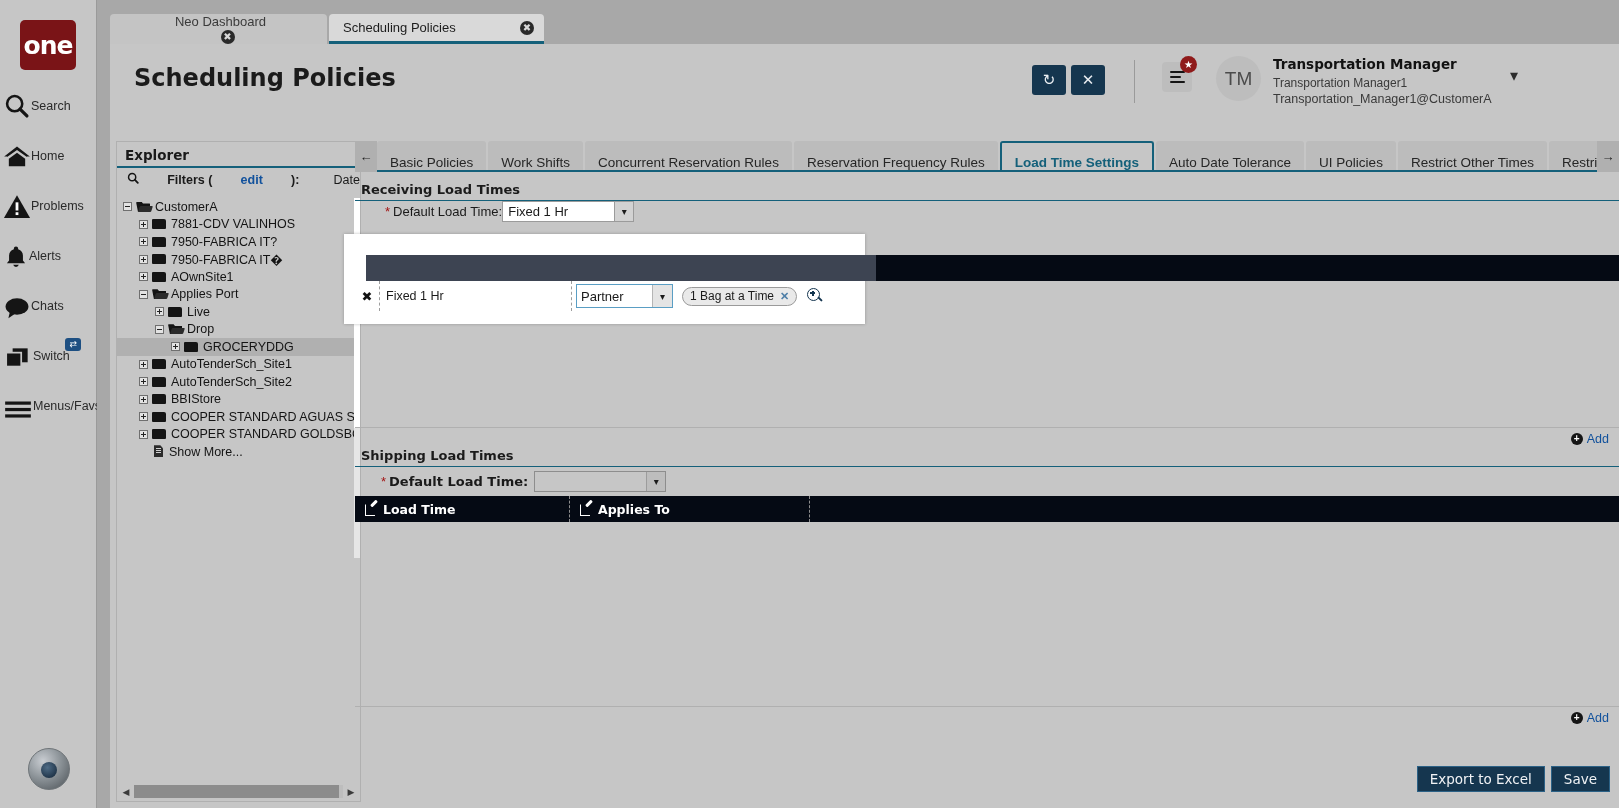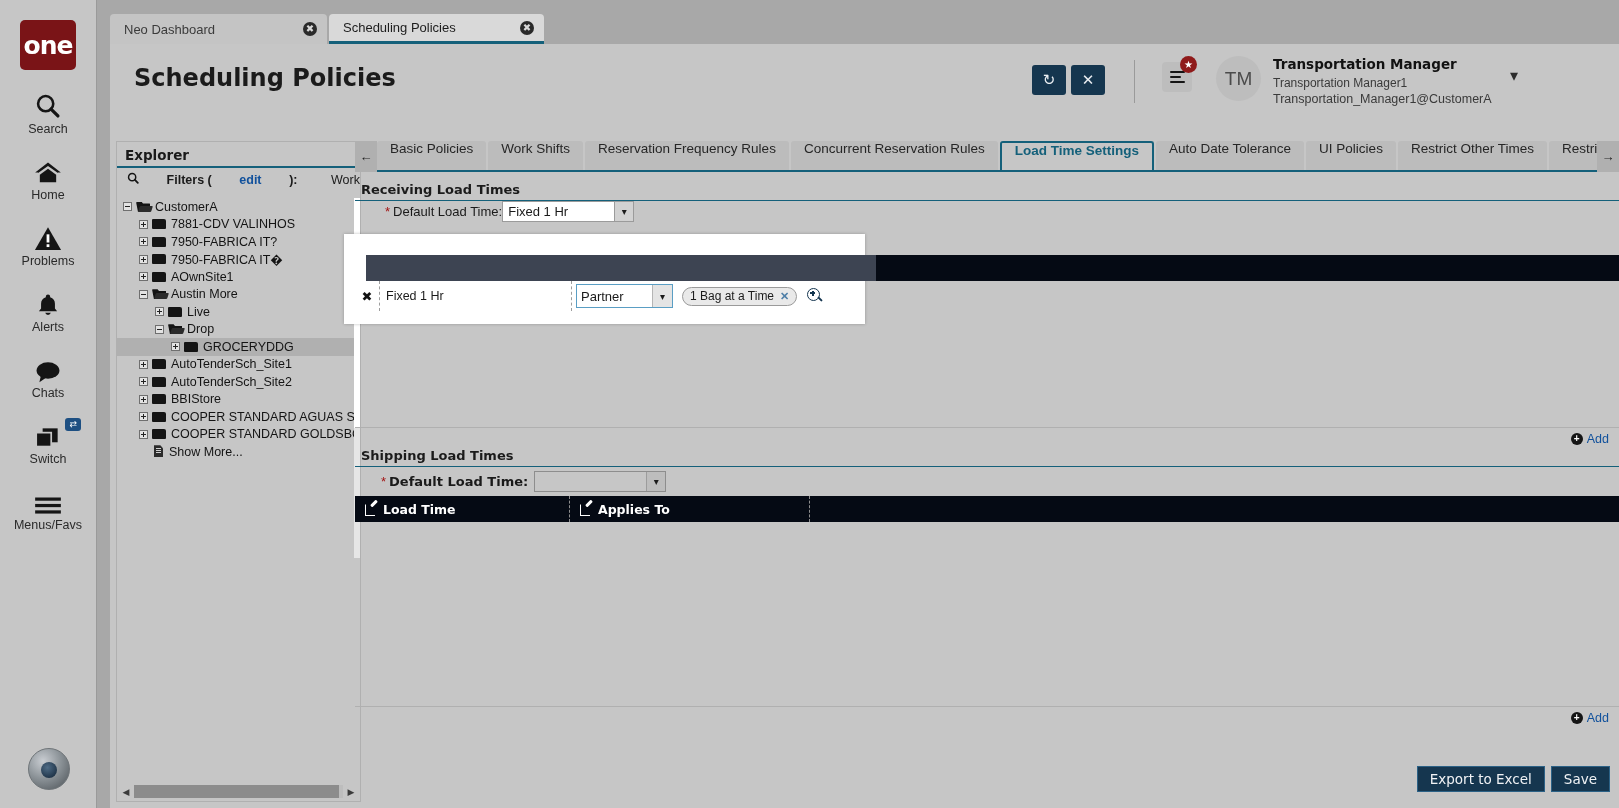--- a/index.html
+++ b/index.html
@@ -20,21 +20,21 @@
   }
   #brand-logo {
     width: 56px; height: 50px; margin-top: 20px;
     background: #7a1417; border-radius: 5px;
     display: flex; align-items: center; justify-content: center;
     color: #fff; font-size: 25px; font-weight: bold; letter-spacing: -1px;
     font-family: "DejaVu Sans", sans-serif;
   }
   .rail-item {
     margin-top: 20px; width: 90px;
-    display: flex; flex-direction: column; align-items: center;
+    display: flex; flex-direction: row; align-items: center;
     cursor: pointer; position: relative;
   }
   .rail-item .rail-icon {
     height: 30px; display: flex; align-items: flex-end; justify-content: center;
     color: #1c1c1c;
   }
   .rail-item .rail-label {
     font-size: 12.5px; color: #2a2a2a; margin-top: 2px; line-height: 14px;
   }
   .switch-badge {
@@ -73,21 +73,21 @@
     font-size: 13px; color: #3b3b3b;
     cursor: pointer;
   }
   .btab.active { background: #d9d9d9; border-bottom: 3px solid #14607a; color:#1d1d1d; }
   .btab .btab-label { flex: 1; white-space: nowrap; }
   .btab .btab-close {
     margin-left: 14px; width: 14px; height: 14px; border-radius: 50%;
     background: #2a2a2a; color: #d9d9d9; font-size: 10px; line-height: 14px;
     text-align: center; font-family:"DejaVu Sans",sans-serif;
   }
-  #btab-neo   { left: 13px; width: 217px; }
+  #btab-neo   { left: 13px; width: 217px; flex-direction: column; }
   #btab-sched { left: 232px; width: 215px; }
 
   
   #page-header {
     position: absolute; left: 13px; top: 44px; width: 1509px; height: 75px;
     background: #c6c6c6;
   }
   #page-title {
     position: absolute; left: 24px; top: 20px;
     font-size: 24px; font-weight: bold; color: #1b1b1b;
@@ -217,21 +217,21 @@
   #tab-scroll-left { left: 0; }
   #tab-scroll-right { right: 0; }
   #tabs-row {
     position: absolute; left: 22px; top: 0; width: 1220px; height: 31px;
     display: flex; align-items: flex-end; overflow: hidden;
     border-bottom: 2px solid #14607a;
   }
   .mtab {
     height: 29px; padding: 0 13px; margin-right: 2px;
     background: #bcbcbc; color: #262626; font-size: 13.5px;
-    display: flex; align-items: flex-start; white-space: nowrap; cursor: pointer;
+    display: flex; align-items: flex-end; white-space: nowrap; cursor: pointer;
     border-radius: 3px 3px 0 0;
   }
   .mtab.active {
     background: #c6c6c6; color: #14607a; font-weight: bold;
     border: 2px solid #14607a; border-bottom: 2px solid #c6c6c6;
     margin-bottom: -2px; height: 31px;
   }
 
   
   #form-region {
@@ -521,21 +521,21 @@
       <div id="filters-row">
         <span>
           <svg width="12" height="12" viewBox="0 0 14 14">
               <circle cx="6" cy="6" r="4.2" fill="none" stroke="#141414" stroke-width="1.7"></circle>
               <line x1="9" y1="9" x2="12.6" y2="12.6" stroke="#141414" stroke-width="2.1" stroke-linecap="round"></line>
             </svg>
         </span>
         <span class="f-label">Filters (</span>
         <span class="f-edit">edit</span>
         <span class="f-label">):</span>
-        <span class="f-val">Work</span>
+        <span class="f-val">Date</span>
       </div>
 
       <div id="tree">
           <div class="tnode" style="padding-left: 6px;">
             <span class="tbox"></span>
             <span class="ficon open"></span>
             <span>CustomerA</span>
           </div>
           <div class="tnode" style="padding-left: 22px;">
             <span class="tbox plus"></span>
@@ -553,21 +553,21 @@
             <span>7950-FABRICA IT�</span>
           </div>
           <div class="tnode" style="padding-left: 22px;">
             <span class="tbox plus"></span>
             <span class="ficon"></span>
             <span>AOwnSite1</span>
           </div>
           <div class="tnode" style="padding-left: 22px;">
             <span class="tbox"></span>
             <span class="ficon open"></span>
-            <span>Austin More</span>
+            <span>Applies Port</span>
           </div>
           <div class="tnode" style="padding-left: 38px;">
             <span class="tbox plus"></span>
             <span class="ficon"></span>
             <span>Live</span>
           </div>
           <div class="tnode" style="padding-left: 38px;">
             <span class="tbox"></span>
             <span class="ficon open"></span>
             <span>Drop</span>
@@ -627,24 +627,24 @@
         <span>←</span>
       </div>
       <div id="tabs-row">
           <div class="mtab">
             <span>Basic Policies</span>
           </div>
           <div class="mtab">
             <span>Work Shifts</span>
           </div>
           <div class="mtab">
+            <span>Concurrent Reservation Rules</span>
+          </div>
+          <div class="mtab">
             <span>Reservation Frequency Rules</span>
-          </div>
-          <div class="mtab">
-            <span>Concurrent Reservation Rules</span>
           </div>
           <div class="mtab active">
             <span>Load Time Settings</span>
           </div>
           <div class="mtab">
             <span>Auto Date Tolerance</span>
           </div>
           <div class="mtab">
             <span>UI Policies</span>
           </div>

